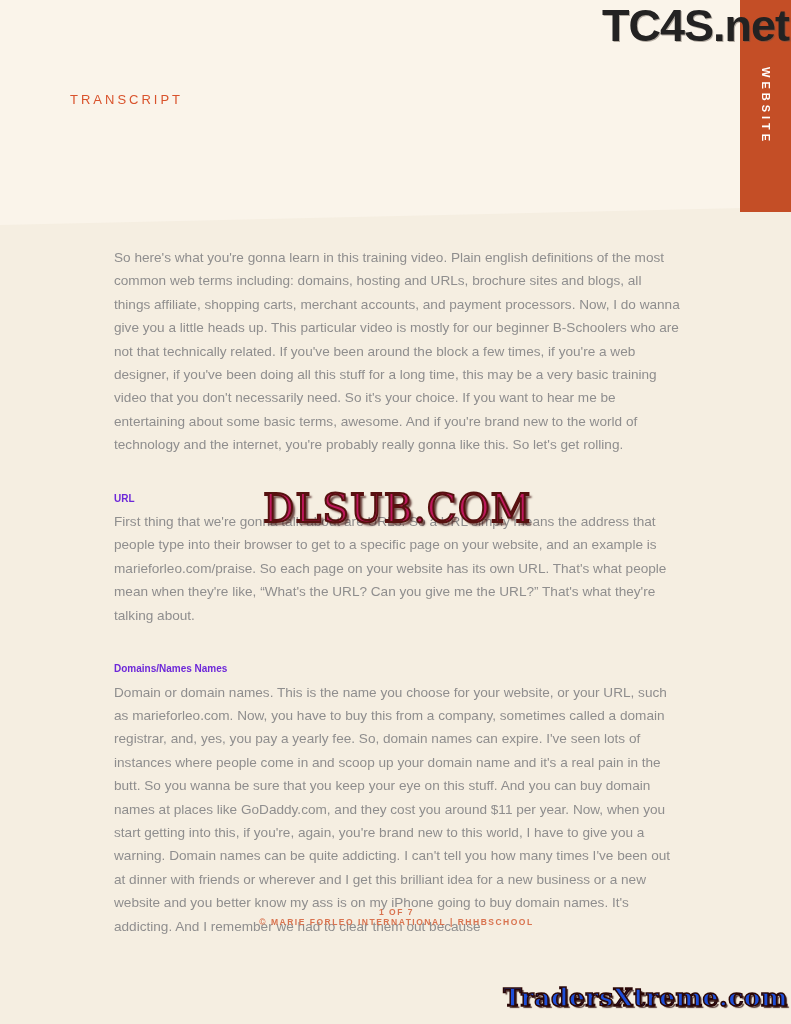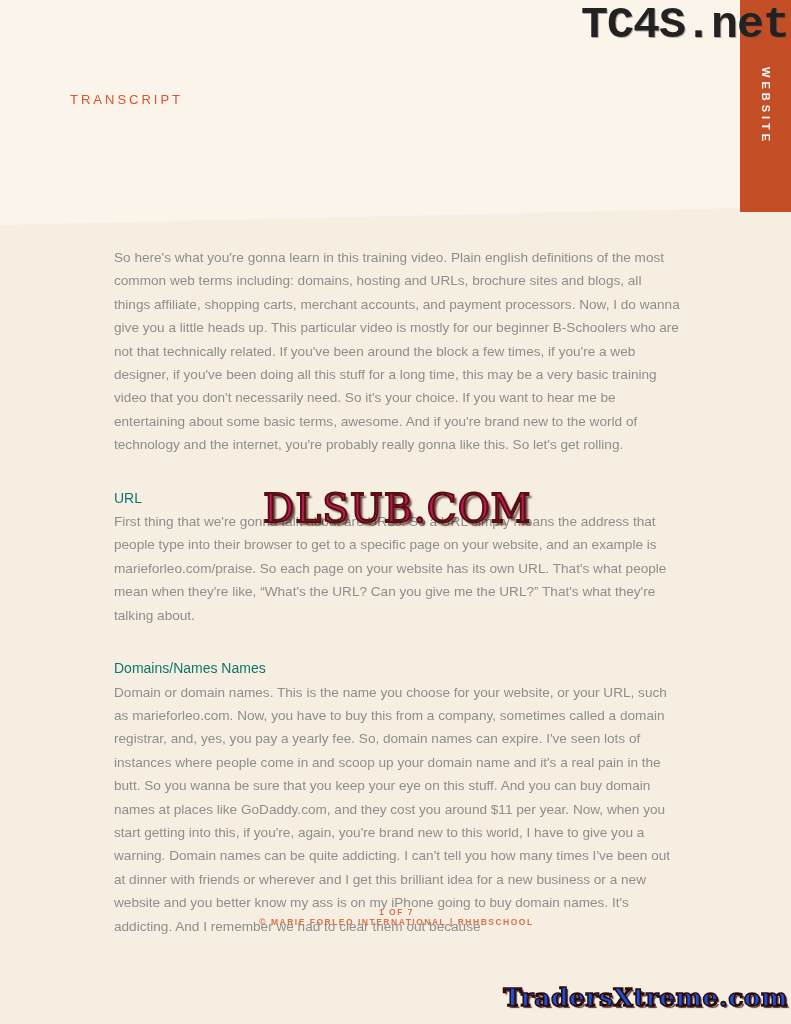--- a/index.html
+++ b/index.html
@@ -71,23 +71,23 @@
     position: absolute;
     left: 114px;
     top: 246px;
     width: 567px;
     color: #8f8e8e;
     font-size: 13.6px;
     line-height: 23.4px;
   }
   main.doc-body p { margin: 0 0 30px 0; }
   .section-heading {
-    color: #0f766e;
-    font-size: 14px;
-    font-weight: normal;
+    color: #6d28d9;
+    font-size: 10px;
+    font-weight: bold;
     line-height: 23.4px;
   }
   .section p { margin: 0 0 30px 0; }
   .section:last-child p { margin-bottom: 0; }
 
   footer.doc-footer {
     position: absolute;
     left: 113px;
     width: 567px;
     top: 907px;
@@ -107,21 +107,21 @@
     text-transform: uppercase;
     white-space: nowrap;
   }
 
   
   .wm { position: absolute; pointer-events: none; }
   .wm-tc4s {
     top: 0px;
     right: 2px;
     z-index: 5;
-    font-family: Liberation Mono, monospace;
+    font-family: Liberation Sans, sans-serif;
     font-weight: bold;
     font-size: 45px;
     letter-spacing: -1px;
     color: #232222;
     text-shadow: 1px 1px 0 rgba(90,80,70,0.45);
   }
   .wm-dlsub {
     top: 486px;
     left: 263px;
     z-index: 6;

